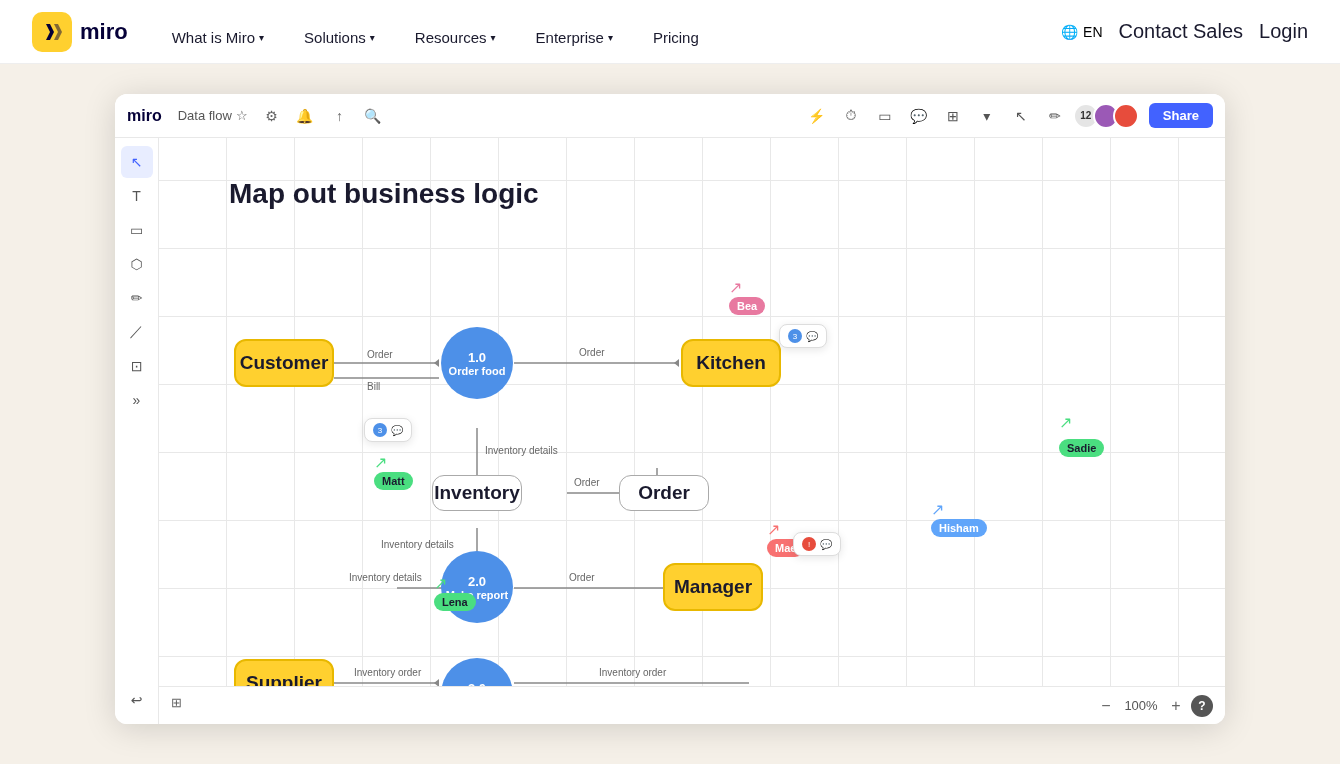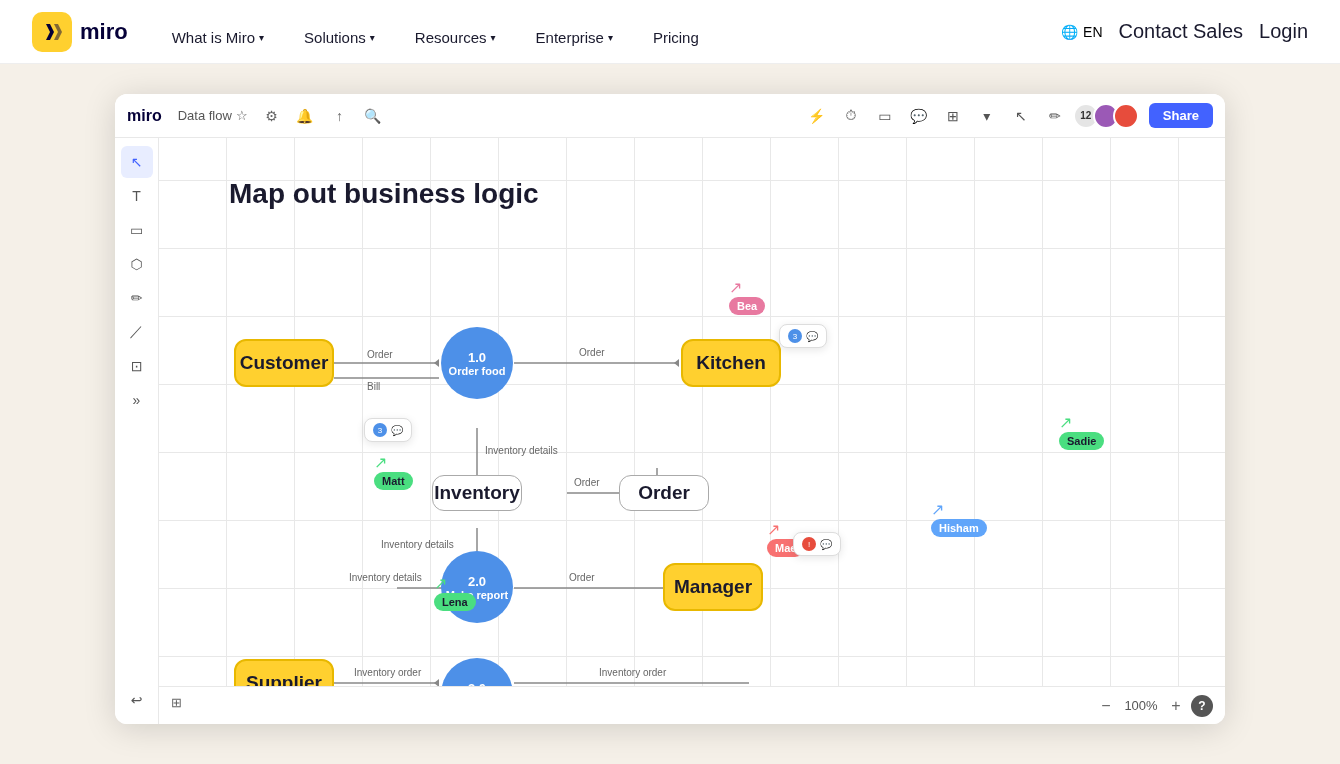--- a/index.html
+++ b/index.html
@@ -613,21 +613,21 @@
             <div class="cursor-label" style="background:#e879a0;">Bea</div>
           </div>
 
           <div style="position:absolute; top:295px; left:155px;">
             <div style="color:#4ade80; font-size:16px;">↗</div>
             <div class="cursor-label" style="background:#4ade80; color:#1a1a2e;">Matt</div>
           </div>
 
           <div style="position:absolute; top:255px; left:840px;">
             <div style="color:#4ade80; font-size:16px;">↗</div>
-            <div class="cursor-label" style="background:#4ade80; color:#1a1a2e;">Sadie</div>
+            <div class="cursor-label" style="background:#4ade80; color:#1a1a2e;margin-top:7px;">Sadie</div>
           </div>
 
           <div style="position:absolute; top:362px; left:548px;">
             <div style="color:#f87171; font-size:16px;">↗</div>
             <div class="cursor-label" style="background:#f87171;">Mae</div>
           </div>
 
           <div style="position:absolute; top:342px; left:712px;">
             <div style="color:#60a5fa; font-size:16px;">↗</div>
             <div class="cursor-label" style="background:#60a5fa;">Hisham</div>

